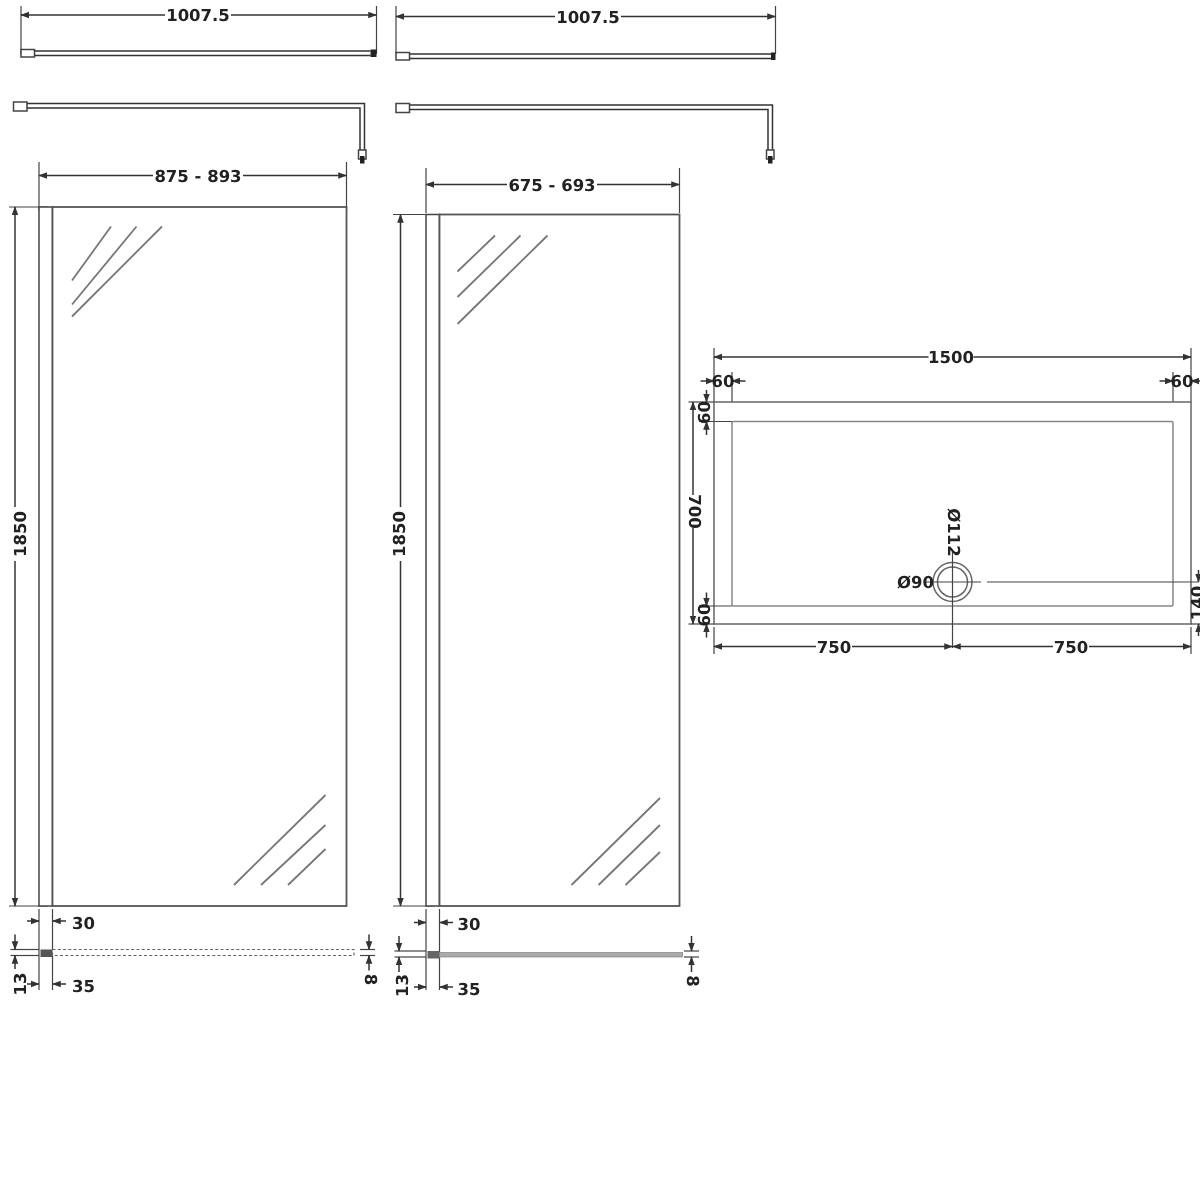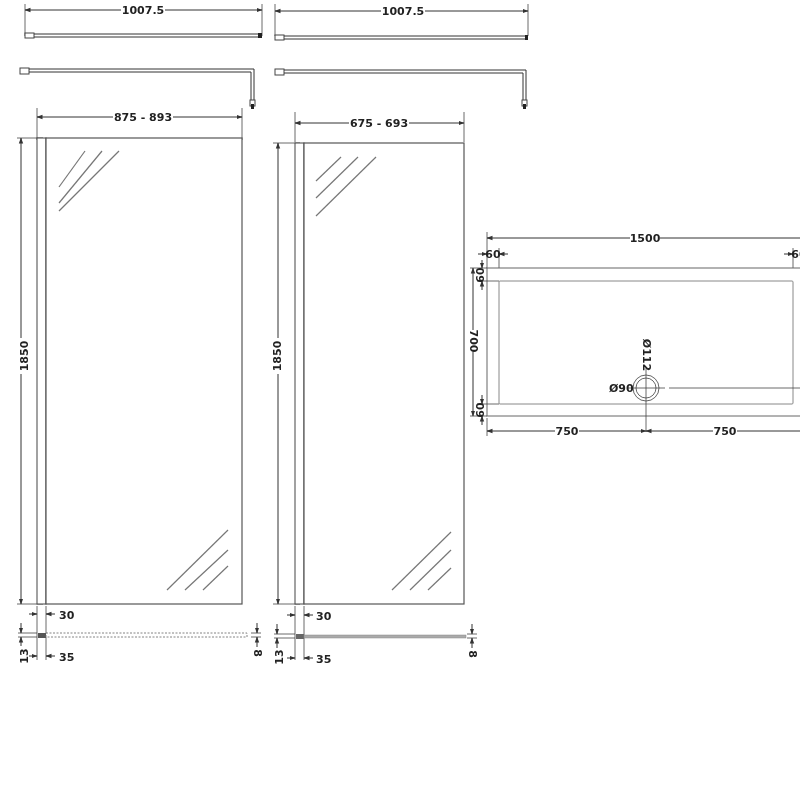--- a/index.html
+++ b/index.html
@@ -1,17 +1,17 @@
 <!DOCTYPE html>
 <html><head>
   <meta charset="utf-8">
   <style>
     html, body { margin: 0; padding: 0; background: #ffffff; }
     body { width: 800px; height: 800px; overflow: hidden; font-family: "Liberation Sans", sans-serif; }
-    #canvas { position: absolute; left: 15px; top: 0; width: 696px; height: 800px; }
+    #canvas { position: absolute; left: 4px; top: 0; width: 696px; height: 800px; }
     svg text { font-family: "DejaVu Sans", sans-serif; font-weight: bold; font-size: 11px; fill: #222; }
     .ln { stroke: #333; stroke-width: 1; fill: none; }
     .thin { stroke: #444; stroke-width: 0.8; fill: none; }
     .glass { stroke: #555; stroke-width: 1.2; fill: #fff; }
     .refl { stroke: #777; stroke-width: 1.2; }
     .bar { stroke: #444; stroke-width: 1; fill: #fff; }
     .tray-outer { stroke: #666; stroke-width: 1; fill: #fff; }
     .tray-inner { stroke: #888; stroke-width: 1; fill: #fff; }
     .lbl-bg { fill: #fff; }
   </style>

